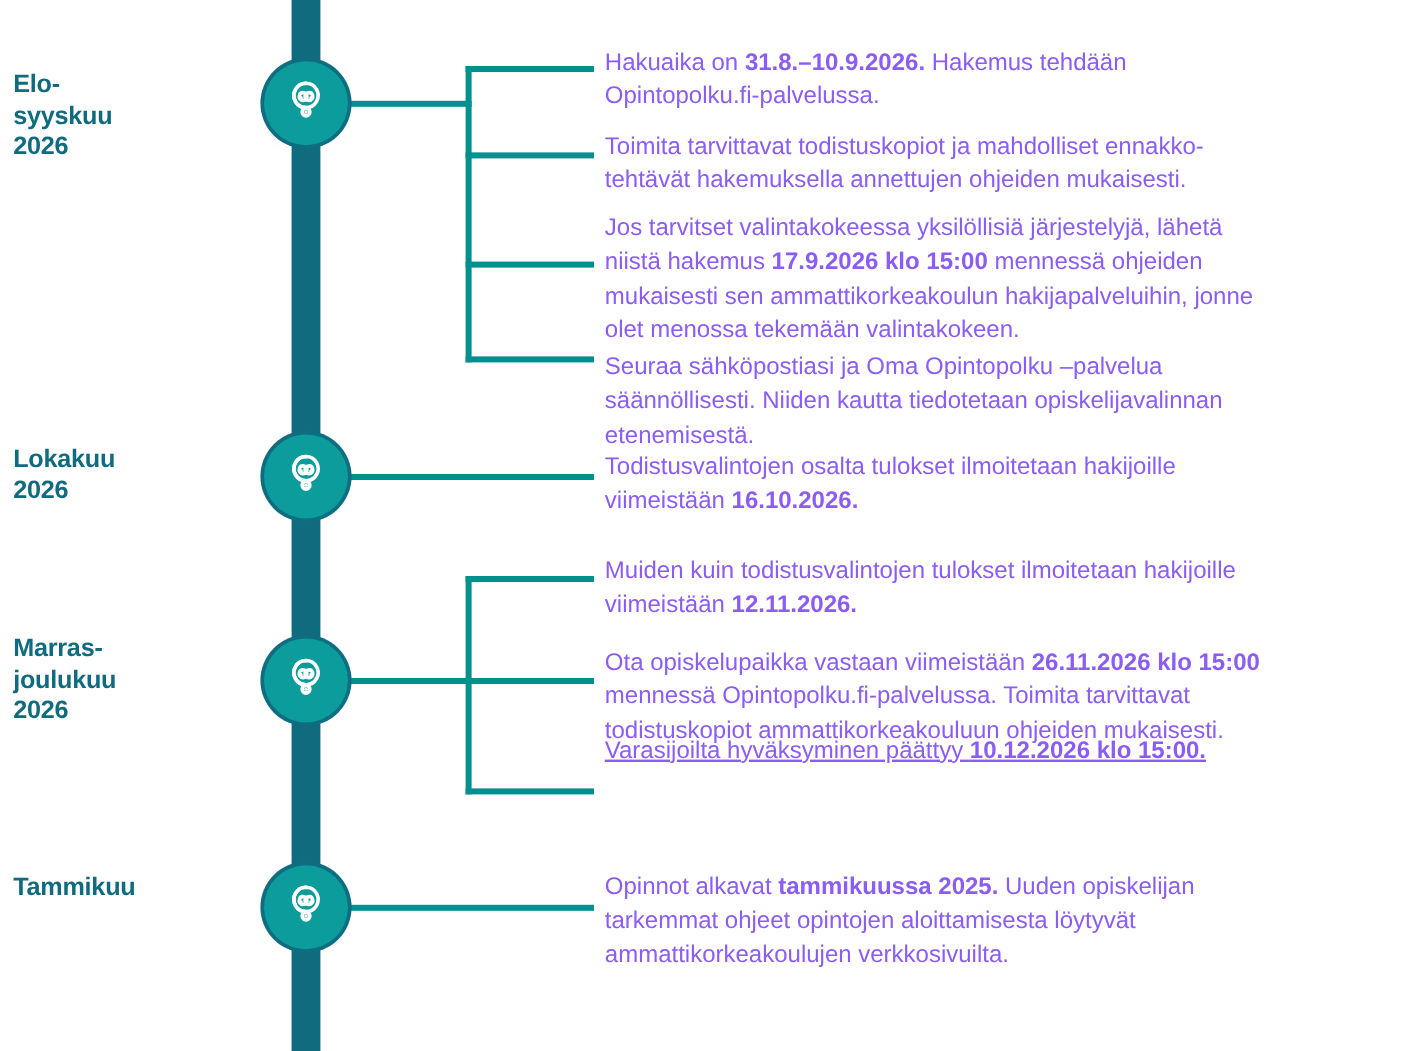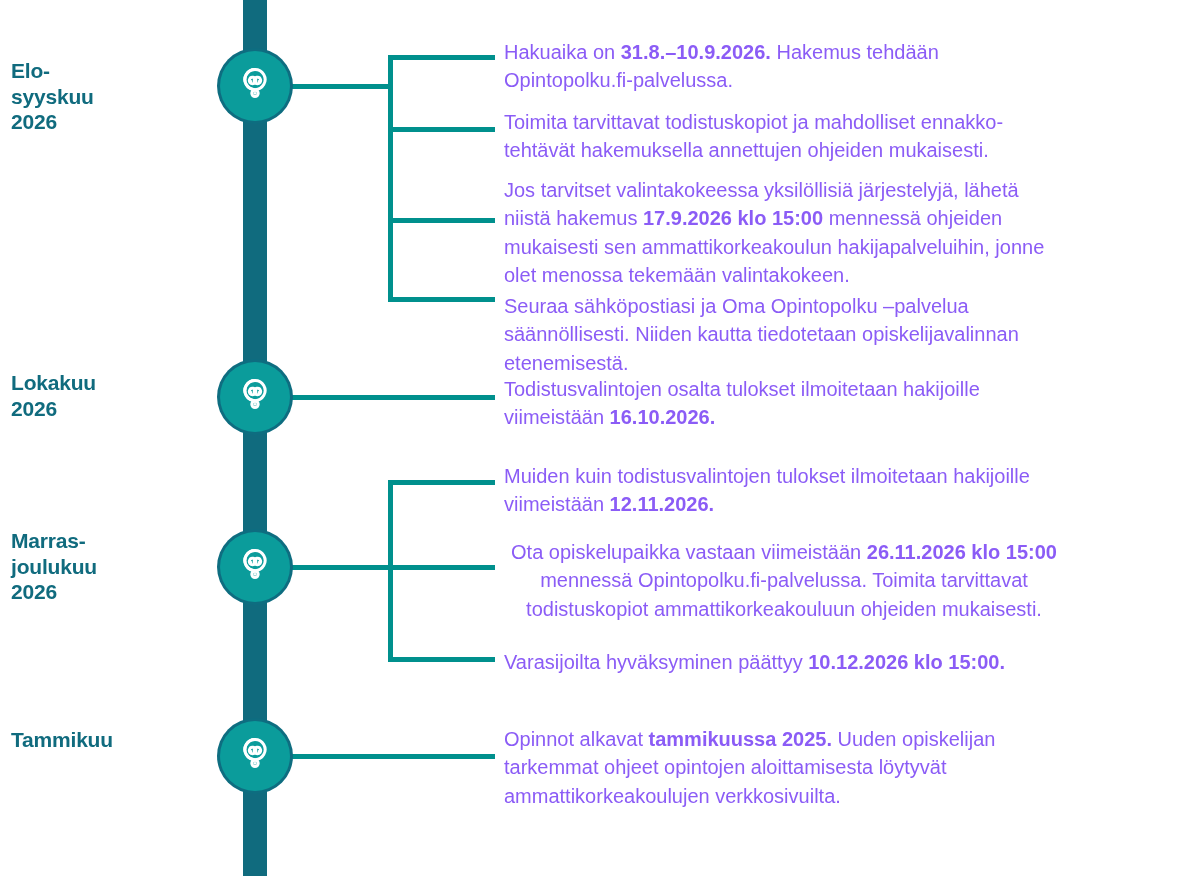--- a/index.html
+++ b/index.html
@@ -215,16 +215,16 @@
       <div>Tammikuu</div>
     </div>
   </div>
 <div id="entry-layer">
     <div class="entry" style="top: 38px;"><span>Hakuaika on </span><b>31.8.–10.9.2026.</b><span> Hakemus tehdään Opintopolku.fi-palvelussa.</span></div>
     <div class="entry" style="top: 108px;"><span>Toimita tarvittavat todistuskopiot ja mahdolliset ennakko-tehtävät hakemuksella annettujen ohjeiden mukaisesti.</span></div>
     <div class="entry" style="top: 176px;"><span>Jos tarvitset valintakokeessa yksilöllisiä järjestelyjä, lähetä niistä hakemus </span><b>17.9.2026 klo 15:00</b><span> mennessä ohjeiden mukaisesti sen ammattikorkeakoulun hakijapalveluihin, jonne olet menossa tekemään valintakokeen.</span></div>
     <div class="entry" style="top: 292px;"><span>Seuraa sähköpostiasi ja Oma Opintopolku –palvelua säännöllisesti. Niiden kautta tiedotetaan opiskelijavalinnan etenemisestä.</span></div>
     <div class="entry" style="top: 375px;"><span>Todistusvalintojen osalta tulokset ilmoitetaan hakijoille viimeistään </span><b>16.10.2026.</b></div>
     <div class="entry" style="top: 462px;"><span>Muiden kuin todistusvalintojen tulokset ilmoitetaan hakijoille viimeistään </span><b>12.11.2026.</b></div>
-    <div class="entry" style="top: 538px; text-align: center;"><span>Ota opiskelupaikka vastaan viimeistään </span><b>26.11.2026 klo 15:00</b><span> mennessä Opintopolku.fi-palvelussa. Toimita tarvittavat todistuskopiot ammattikorkeakouluun ohjeiden mukaisesti.</span></div>
-    <div class="entry" style="top: 648px;"><span>Varasijoilta hyväksyminen päättyy </span><b>10.12.2026 klo 15:00.</b></div>
+    <div class="entry" style="top: 538px;"><span>Ota opiskelupaikka vastaan viimeistään </span><b>26.11.2026 klo 15:00</b><span> mennessä Opintopolku.fi-palvelussa. Toimita tarvittavat todistuskopiot ammattikorkeakouluun ohjeiden mukaisesti.</span></div>
+    <div class="entry" style="top: 612px; text-decoration: underline;"><span>Varasijoilta hyväksyminen päättyy </span><b>10.12.2026 klo 15:00.</b></div>
     <div class="entry" style="top: 725px;"><span>Opinnot alkavat </span><b>tammikuussa 2025.</b><span> Uuden opiskelijan tarkemmat ohjeet opintojen aloittamisesta löytyvät ammattikorkeakoulujen verkkosivuilta.</span></div>
   </div>
 
 </body></html>

